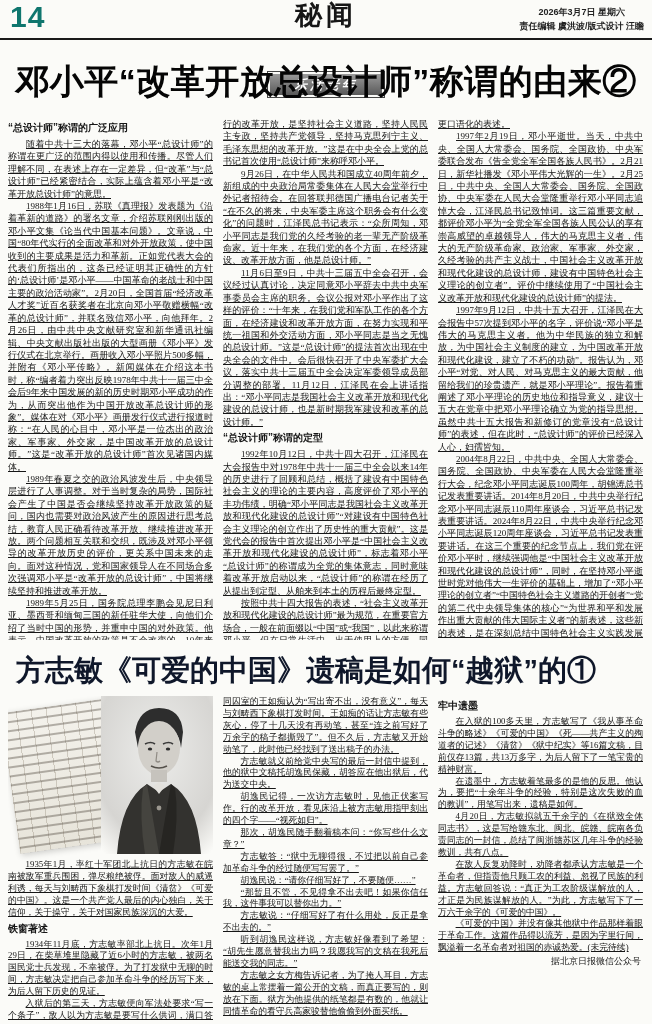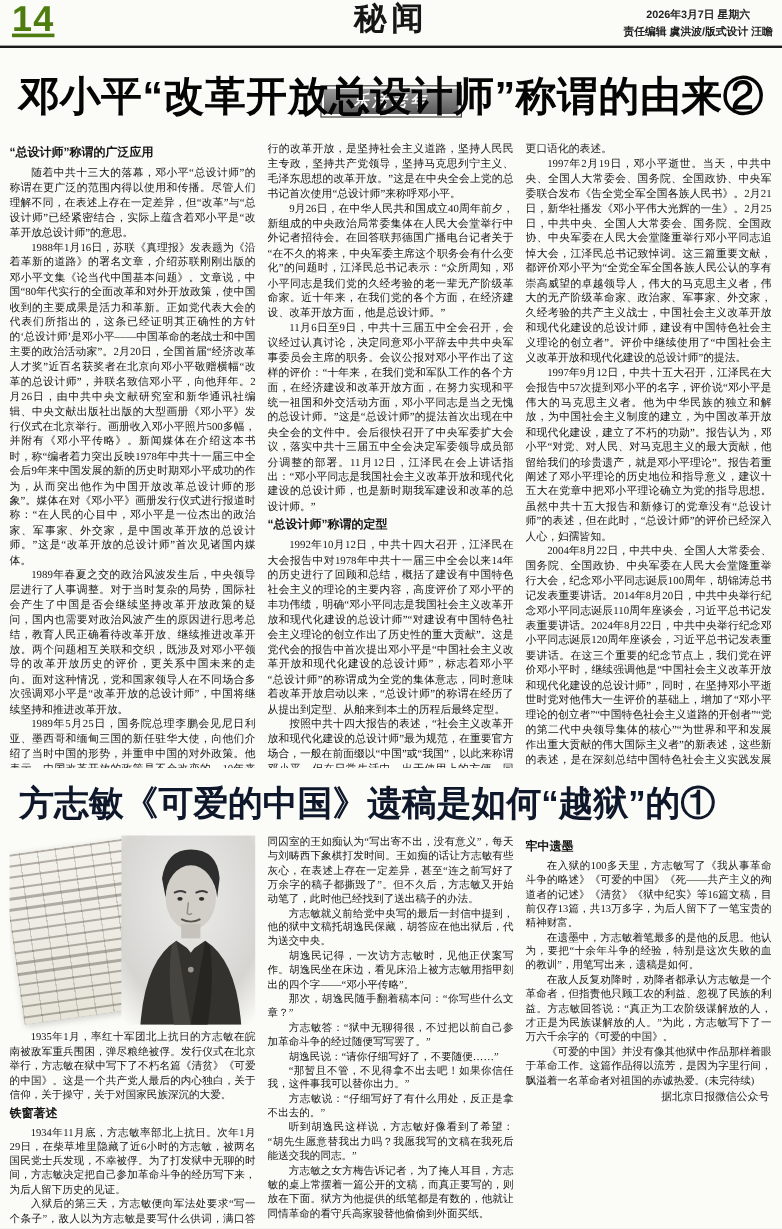--- a/index.html
+++ b/index.html
@@ -1,38 +1,38 @@
 <!DOCTYPE html>
 <html lang="zh"><head>
 <meta charset="utf-8">
 <style>
   html,body{margin:0;padding:0;background:#e8e8e6;}
   .page{position:relative;width:652px;height:1024px;margin:0 auto;background:#fbfbf8;
         color:#161616;font-family:"Liberation Serif",serif;overflow:hidden;}
 
   
-  .page-num{position:absolute;left:10px;top:0px;font:bold 30px/34px "Liberation Sans",sans-serif;color:#4d7c0f;letter-spacing:1px;text-decoration:underline;}
+  .page-num{position:absolute;left:10px;top:0px;font:bold 30px/34px "Liberation Sans",sans-serif;color:#0f766e;letter-spacing:1px;}
   .header-rule{position:absolute;left:0;right:0;top:38px;height:2px;background:#1a1a1a;}
   .section-title{position:absolute;left:0;right:0;top:0;text-align:center;
                  font:900 27px/30px "Liberation Serif",serif;letter-spacing:4px;}
   .logo-box{position:absolute;left:50%;top:27px;transform:translateX(-50%);
             width:112px;height:21px;background:linear-gradient(#9a9a9a,#595959);
             color:#fff;text-align:center;font:italic bold 13px/21px "DejaVu Serif",serif;
             letter-spacing:3px;box-shadow:0 0 0 2px #fbfbf8, 0 0 0 3px #444;margin-top:47px;}
   .header-right{position:absolute;right:8px;top:5px;text-align:center;
                 font:bold 9px/14px "Liberation Sans",sans-serif;color:#222;}
 
   
   .a1-headline{position:absolute;top:58px;left:8px;right:8px;text-align:center;white-space:nowrap;
                font:900 34px/46px "Liberation Sans",sans-serif;letter-spacing:0.5px;color:#050505;}
   .a1-body{position:absolute;top:118px;left:8px;width:636px;height:522px;display:flex;gap:10px;}
 
   .col{width:205px;overflow:hidden;text-align:justify;}
   .a1-body .col{font-size:9px;line-height:12.4px;}
-  .para{margin:0;text-indent:2em;}
+  .para{margin:0;text-indent:2em;text-decoration:underline;}
   .para.cont{text-indent:0;}
   .subhead{font:bold 10px/17px "Liberation Sans",sans-serif;margin:1px 0 2px 0;text-indent:0;}
   .attribution{text-align:right;font-size:9px;line-height:15px;padding-right:2px;}
 
   
   .a2-headline{position:absolute;top:650px;left:16px;white-space:nowrap;
                font:900 29px/40px "Liberation Sans",sans-serif;color:#0f172a;}
   .a2-body{position:absolute;top:696px;left:8px;width:636px;height:326px;display:flex;gap:10px;}
   .a2-body .col{font-size:8.8px;line-height:11.9px;}
 
@@ -120,41 +120,42 @@
           <rect x="50" y="74" width="16" height="12" fill="#c6c3bd"></rect>
 
           <path d="M16 158 Q20 104 46 88 L58 96 L70 88 Q96 104 100 158 Z" fill="#33322f"></path>
           <path d="M46 88 L58 158 L44 158 Q38 120 42 92 Z" fill="#45443f"></path>
           <path d="M70 88 L58 158 L72 158 Q78 120 74 92 Z" fill="#262522"></path>
           <path d="M52 90 L58 98 L64 90 L58 86 Z" fill="#e3e1dc"></path>
           <circle cx="58" cy="112" r="2.4" fill="#9b978f"></circle>
         </svg>
       </div>
       <div>
-          <p class="para">1935年1月，率红十军团北上抗日的方志敏在皖南被敌军重兵围困，弹尽粮绝被俘。发行仪式在北京举行，方志敏在狱中写下了不朽名篇《清贫》《可爱的中国》。这是一个共产党人最后的内心独白，关于信仰，关于操守，关于对国家民族深沉的大爱。</p>
+          <p class="para">1935年1月，率红十军团北上抗日的方志敏在皖南被敌军重兵围困，弹尽粮绝被俘。面对敌人的威逼利诱，每天与刘畴西下象棋打发时间《清贫》《可爱的中国》。这是一个共产党人最后的内心独白，关于信仰，关于操守，关于对国家民族深沉的大爱。</p>
           <div class="subhead">铁窗著述</div>
           <p class="para">1934年11月底，方志敏率部北上抗日。次年1月29日，在柴草堆里隐藏了近6小时的方志敏，被两名国民党士兵发现，不幸被俘。为了打发狱中无聊的时间，方志敏决定把自己参加革命斗争的经历写下来，为后人留下历史的见证。</p>
           <p class="para">入狱后的第三天，方志敏便向军法处要求“写一个条子”，敌人以为方志敏是要写什么供词，满口答应。</p>
         </div>
     </div>
     <div class="col">
-        <p class="para cont">同囚室的王如痴认为“写出寄不出，没有意义”，每天与刘畴西下象棋打发时间。王如痴的话让方志敏有些灰心，在表述上存在一定差异，甚至“连之前写好了万余字的稿子都撕毁了”。但不久后，方志敏又开始动笔了，此时他已经找到了送出稿子的办法。</p>
+        <p class="para cont">同囚室的王如痴认为“写出寄不出，没有意义”，每天与刘畴西下象棋打发时间。王如痴的话让方志敏有些灰心，停了十几天没有再动笔，甚至“连之前写好了万余字的稿子都撕毁了”。但不久后，方志敏又开始动笔了，此时他已经找到了送出稿子的办法。</p>
         <p class="para">方志敏就义前给党中央写的最后一封信中提到，他的狱中文稿托胡逸民保藏，胡答应在他出狱后，代为送交中央。</p>
-        <p class="para">胡逸民记得，一次访方志敏时，见他正伏案写作。胡逸民坐在床边，看见床沿上被方志敏用指甲刻出的四个字——“邓小平传略”。</p>
+        <p class="para">胡逸民记得，一次访方志敏时，见他正伏案写作。行的改革开放，看见床沿上被方志敏用指甲刻出的四个字——“视死如归”。</p>
         <p class="para">那次，胡逸民随手翻着稿本问：“你写些什么文章？”</p>
         <p class="para">方志敏答：“狱中无聊得很，不过把以前自己参加革命斗争的经过随便写写罢了。”</p>
         <p class="para">胡逸民说：“请你仔细写好了，不要随便……”</p>
         <p class="para">“那暂且不管，不见得拿不出去吧！如果你信任我，这件事我可以替你出力。”</p>
         <p class="para">方志敏说：“仔细写好了有什么用处，反正是拿不出去的。”</p>
         <p class="para">听到胡逸民这样说，方志敏好像看到了希望：“胡先生愿意替我出力吗？我愿我写的文稿在我死后能送交我的同志。”</p>
         <p class="para">方志敏之女方梅告诉记者，为了掩人耳目，方志敏的桌上常摆着一篇公开的文稿，而真正要写的，则放在下面。狱方为他提供的纸笔都是有数的，他就让同情革命的看守兵高家骏替他偷偷到外面买纸。</p>
       </div>
     <div class="col">
         <div class="subhead">牢中遗墨</div>
         <p class="para">在入狱的100多天里，方志敏写了《我从事革命斗争的略述》《可爱的中国》《死——共产主义的殉道者的记述》《清贫》《狱中纪实》等16篇文稿，目前仅存13篇，共13万多字，为后人留下了一笔宝贵的精神财富。</p>
         <p class="para">在遗墨中，方志敏着笔最多的是他的反思。他认为，要把“十余年斗争的经验，特别是这次失败的血的教训”，用笔写出来，遗稿是如何。</p>
+        <p class="para">4月20日，方志敏拟就五千余字的《在狱致全体同志书》，这是写给赣东北、闽北、皖赣、皖南各负责同志的一封信，总结了闽浙赣苏区几年斗争的经验教训，共有八点。</p>
         <p class="para">在敌人反复劝降时，劝降者都承认方志敏是一个革命者，但指责他只顾工农的利益、忽视了民族的利益。方志敏回答说：“真正为工农阶级谋解放的人，才正是为民族谋解放的人。”为此，方志敏写下了一万六千余字的《可爱的中国》。</p>
         <p class="para">《可爱的中国》并没有像其他狱中作品那样着眼于革命工作。这篇作品得以流芳，是因为字里行间，飘溢着一名革命者对祖国的赤诚热爱。(未完待续)</p>
         <div class="attribution">据北京日报微信公众号</div>
       </div>
   </div>
 
 </div>
 
 </body></html>

